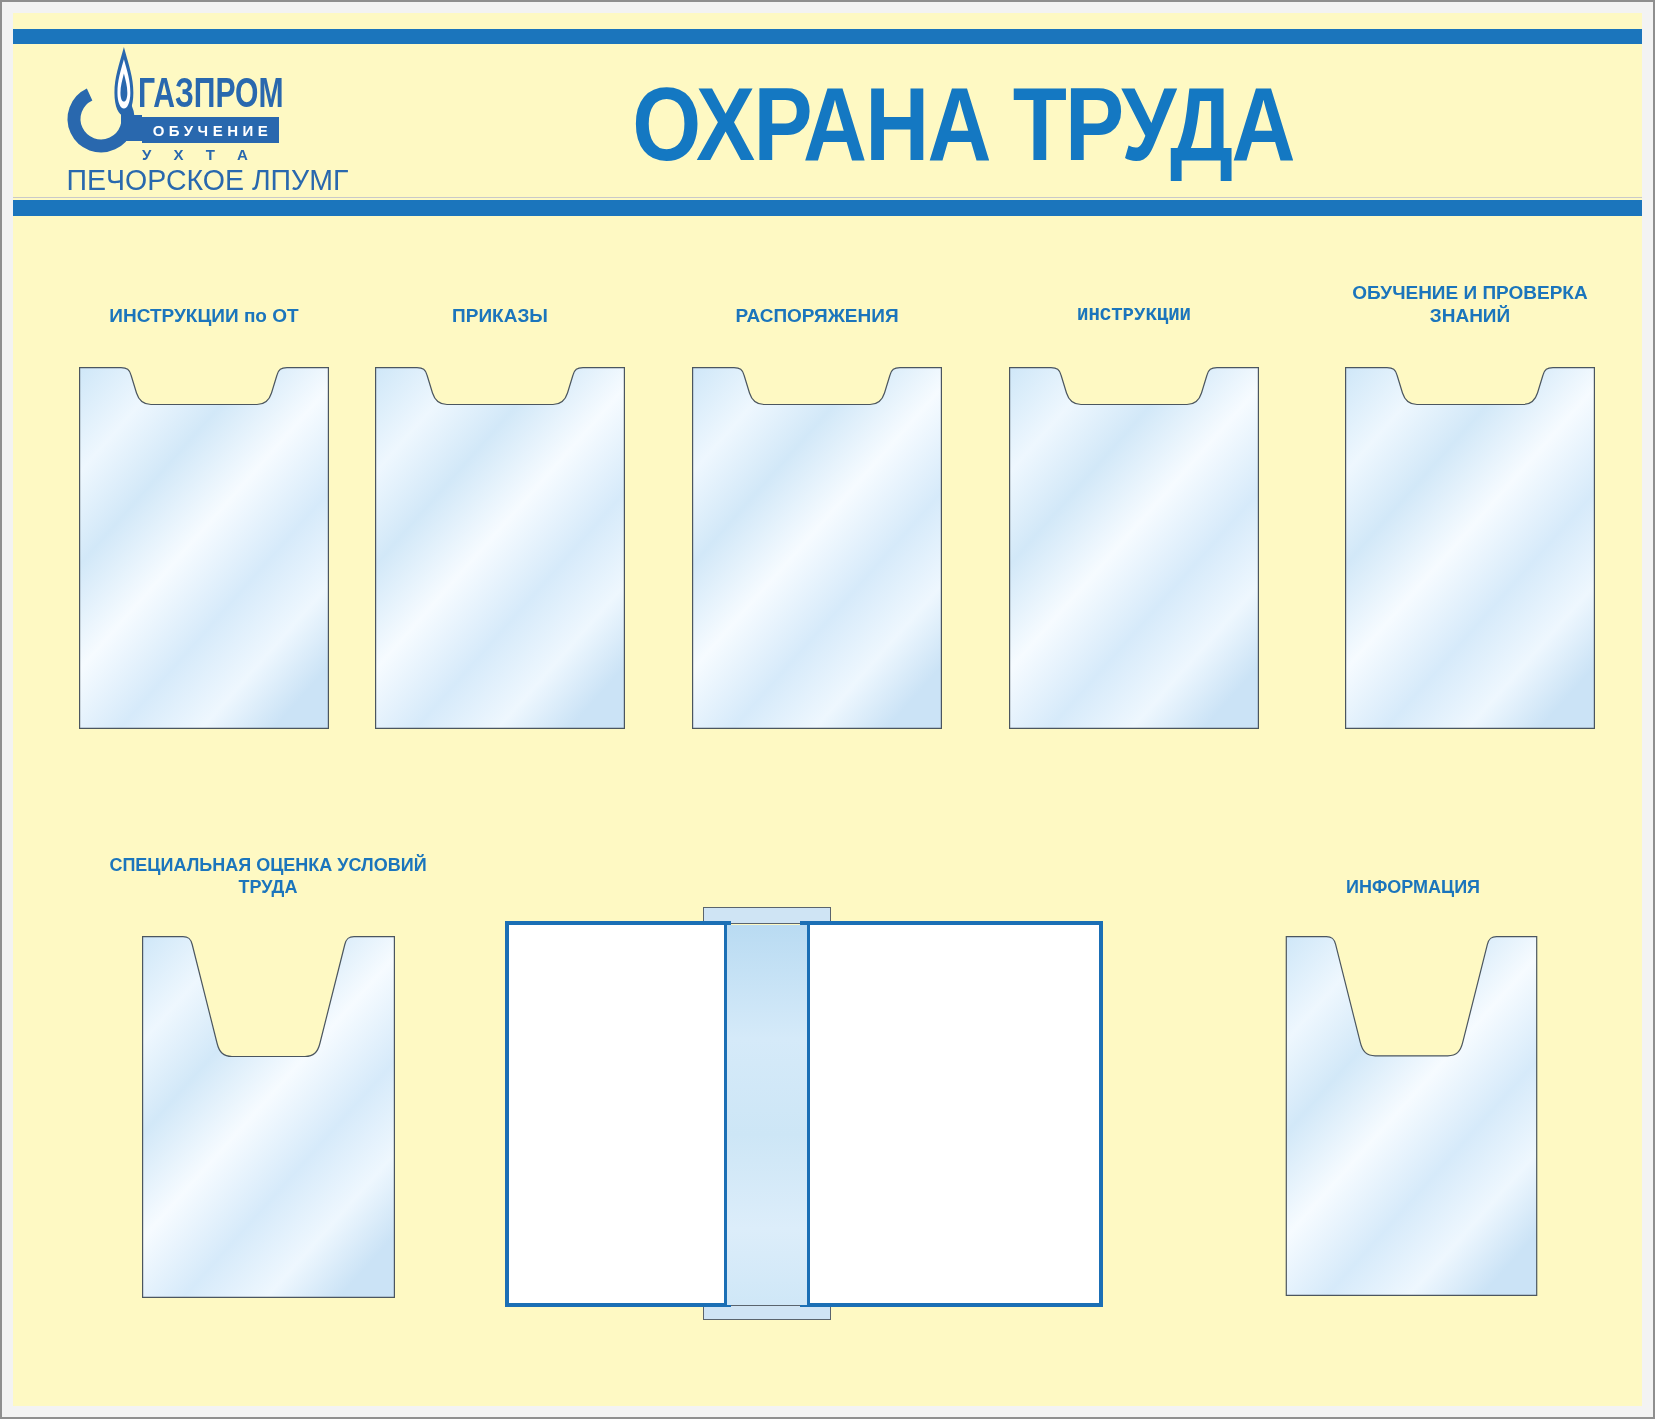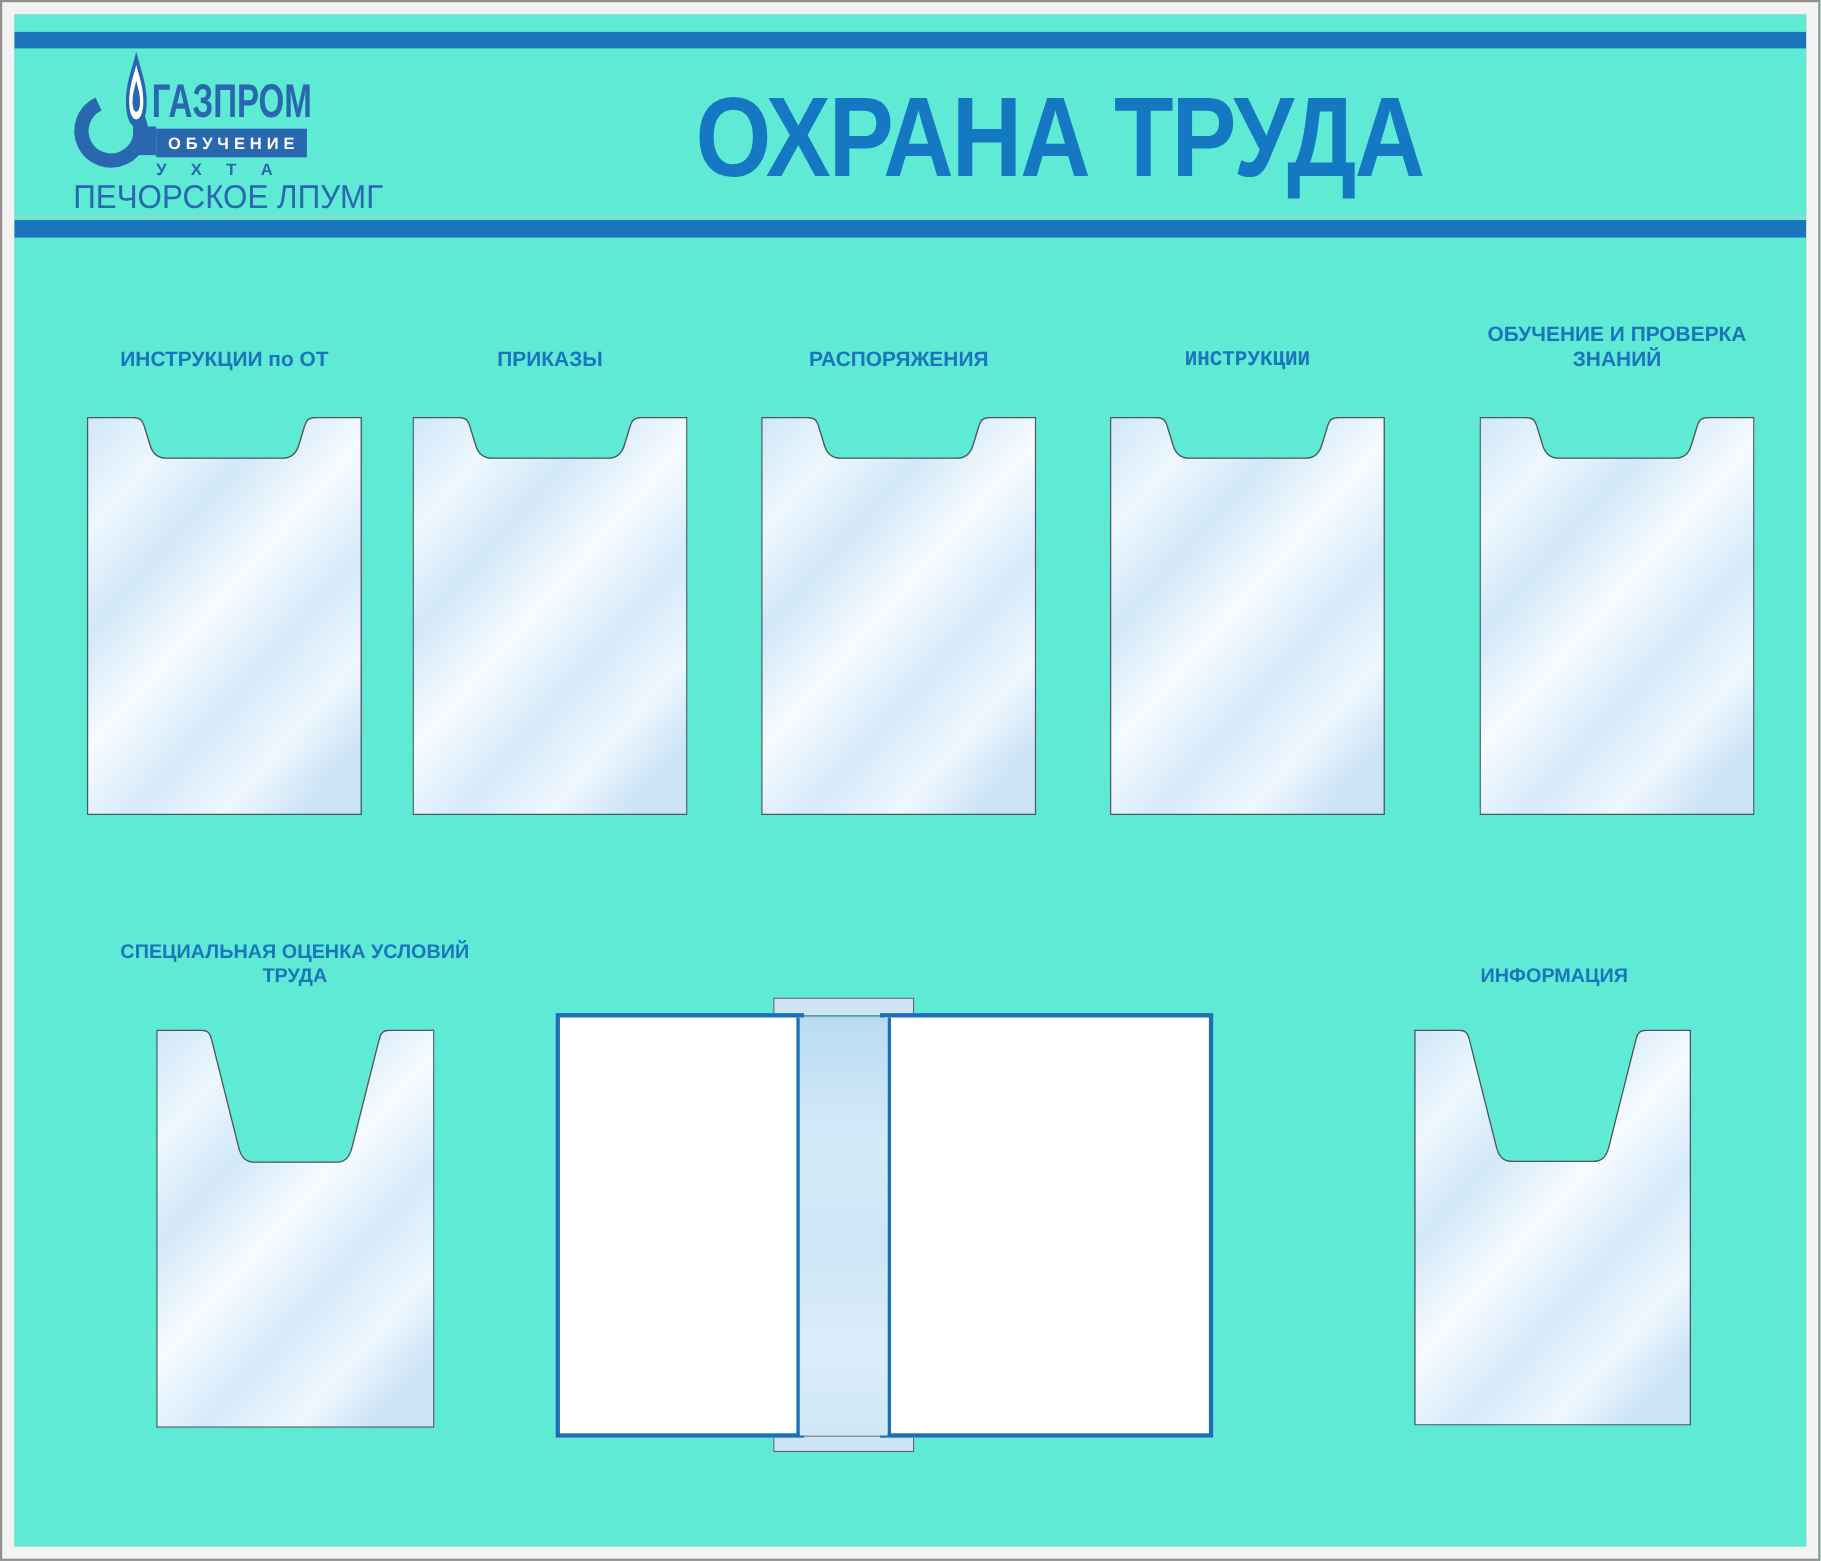--- a/index.html
+++ b/index.html
@@ -1,18 +1,18 @@
 <!DOCTYPE html>
 <html style="--accent: #1B75BC; --title: #1478C2; --logo: #2968AE; --holder_border: #1B6FB5; --pocket_outline: #4B565F; --pocket_fill_light: #F6FBFF; --pocket_fill_blue: #CBE3F6;"><head>
 <meta charset="utf-8">
 <style>
   html,body{margin:0;padding:0;background:#ffffff;}
   .board{
     position:relative;width:1655px;height:1419px;box-sizing:border-box;
-    background:#5eead4;
+    background:#fef9c3;
     border:13px solid #f3f3f3;
     outline:2px solid #8f8f8f;outline-offset:-2px;
     font-family:"Liberation Sans","DejaVu Sans",sans-serif;
     overflow:hidden;
   }
   .inner-frame-line{position:absolute;inset:-1px;border:1px solid #b3b3b3;pointer-events:none;}
   .stripe{position:absolute;left:0;right:0;background:var(--accent);}
   .stripe-top{top:16px;height:15px;}
   .stripe-header-bottom{top:187px;height:16px;}
   .header-shadow-line{position:absolute;left:0;right:0;top:184px;height:1px;background:#c9c9c9;}
@@ -41,21 +41,21 @@
   }
 
   
   .board-title{
     position:absolute;left:555px;top:48px;width:790px;height:128px;line-height:128px;
     text-align:center;color:var(--title);font-weight:bold;font-size:103px;letter-spacing:-2px;
     transform:scaleX(.86);transform-origin:center;white-space:nowrap;
   }
 
   
-  .pocket-col{position:absolute;top:268px;width:300px;height:460px;}
+  .pocket-col{position:absolute;top:256px;width:300px;height:460px;}
   .pocket-col .pocket-label{
     position:absolute;left:-6px;right:-6px;top:0;height:58px;
     display:flex;align-items:flex-end;justify-content:center;text-align:center;
     color:var(--accent);font-weight:bold;font-size:19px;line-height:1.22;
   }
   .pocket-col .pocket-shape{position:absolute;left:25px;top:98px;width:250px;height:362px;}
   .col-1{left:41px;} .col-2{left:337px;} .col-3{left:654px;} .col-4{left:971px;font-family:Liberation Mono, monospace;} .col-5{left:1307px;}
 
   .pocket-col2{position:absolute;top:818px;width:300px;height:470px;}
   .pocket-col2 .pocket-label{

